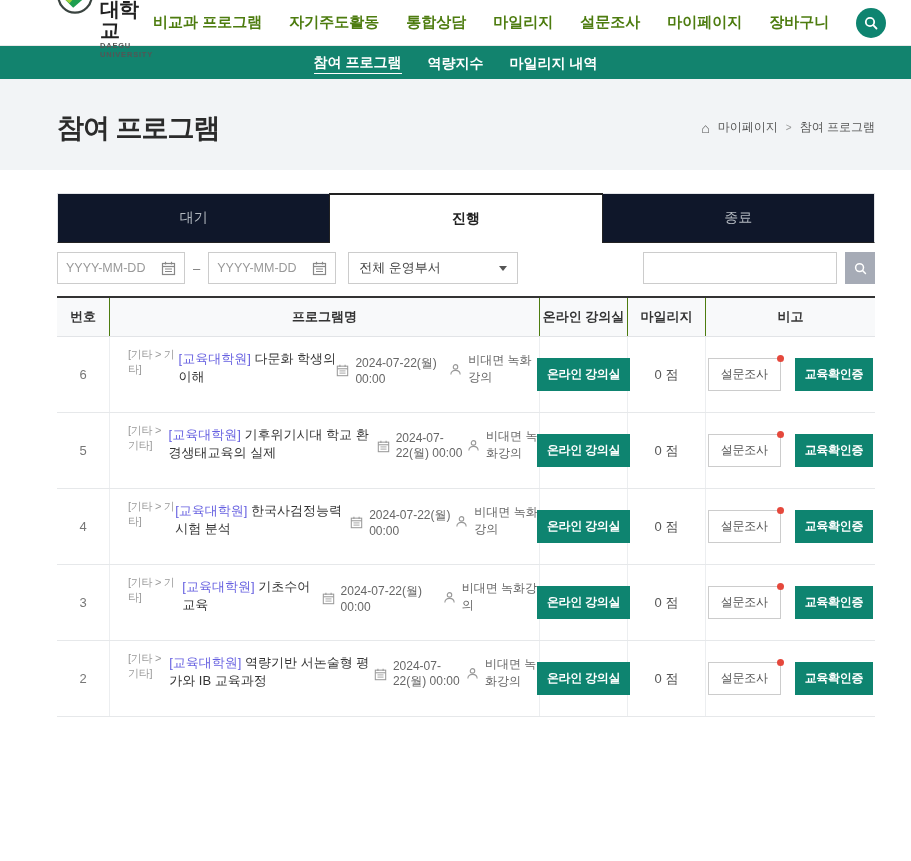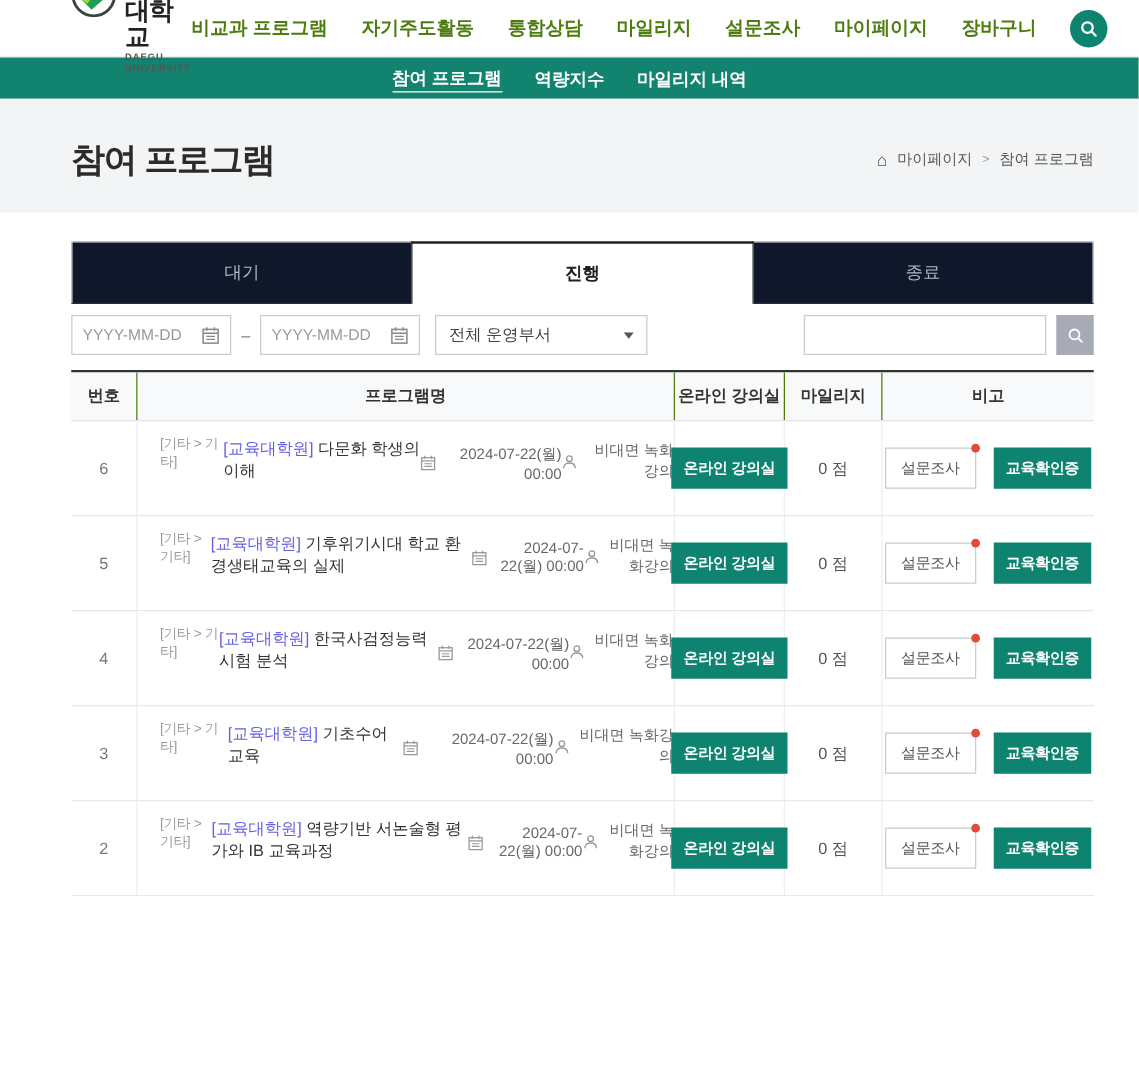--- a/index.html
+++ b/index.html
@@ -58,21 +58,21 @@
   .t-head .t-cell:last-child { border-right:none; }
   .t-row { border-bottom:1px solid #e6e8ea; }
   .t-row .t-cell { border-right:1px solid #eceef0; min-height:75px; display:flex; align-items:center; justify-content:center; }
   .t-row .t-cell:last-child { border-right:none; }
   .cell-no { font-size:13px; color:#777; }
   .cell-program { align-items:flex-start !important; justify-content:center; padding:10px 0 10px 18px; }
   .prog-category { font-size:11px; color:#9a9a9a; letter-spacing:-.3px; }
   .prog-title { font-size:13px; margin-top:3px; cursor:pointer; }
   .prog-dept { color:#655fe0; }
   .prog-name { color:#333; }
-  .prog-meta { display:flex; align-items:center; gap:6px; font-size:12px; color:#666; margin-top:5px;text-align:right; }
+  .prog-meta { display:flex; align-items:center; gap:6px; font-size:12px; color:#666; margin-top:5px; }
   .prog-meta.first { margin-top:8px; }
   .btn-teal { background:#0e8470; color:#fff; border:none; font-size:12px; font-weight:bold; padding:8px 10px; cursor:pointer; font-family:inherit; letter-spacing:-.3px; white-space:nowrap; }
   .cell-mileage { font-size:13px; color:#555; }
   .cell-note { gap:14px; }
   .btn-survey { position:relative; background:#fff; border:1px solid #ccc; color:#555; font-size:12px; padding:7px 12px; cursor:pointer; font-family:inherit; letter-spacing:-.3px; }
   .red-dot { position:absolute; top:-4px; right:-4px; width:7px; height:7px; border-radius:50%; background:#e5483c; }
 </style>
 </head>
 <body>
 

